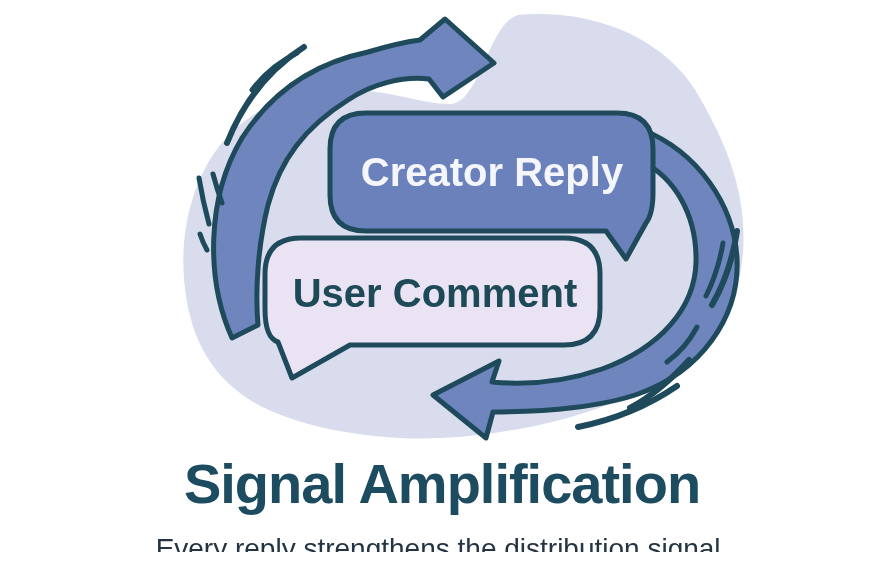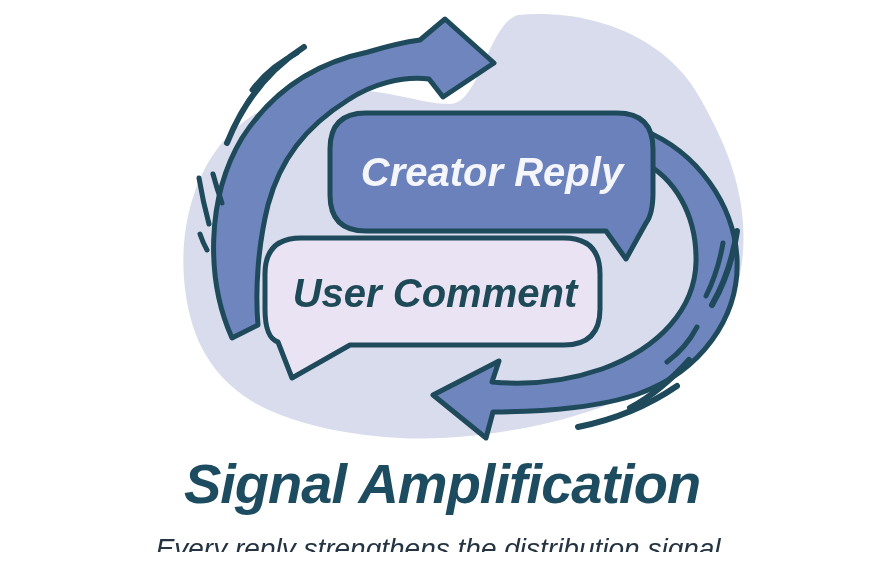--- a/index.html
+++ b/index.html
@@ -7,21 +7,20 @@
     padding: 0;
     background: #ffffff;
   }
   .stage {
     position: relative;
     width: 884px;
     height: 552px;
     overflow: hidden;
     background: #c2410c;
     font-family: "Liberation Sans", sans-serif;
-    font-style: italic;
   }
   svg { display: block; }
   text {
     font-family: "Liberation Sans", sans-serif;
   }
   .bubble-label {
     font-weight: 700;
     font-size: 40px;
   }
   .title-text {

